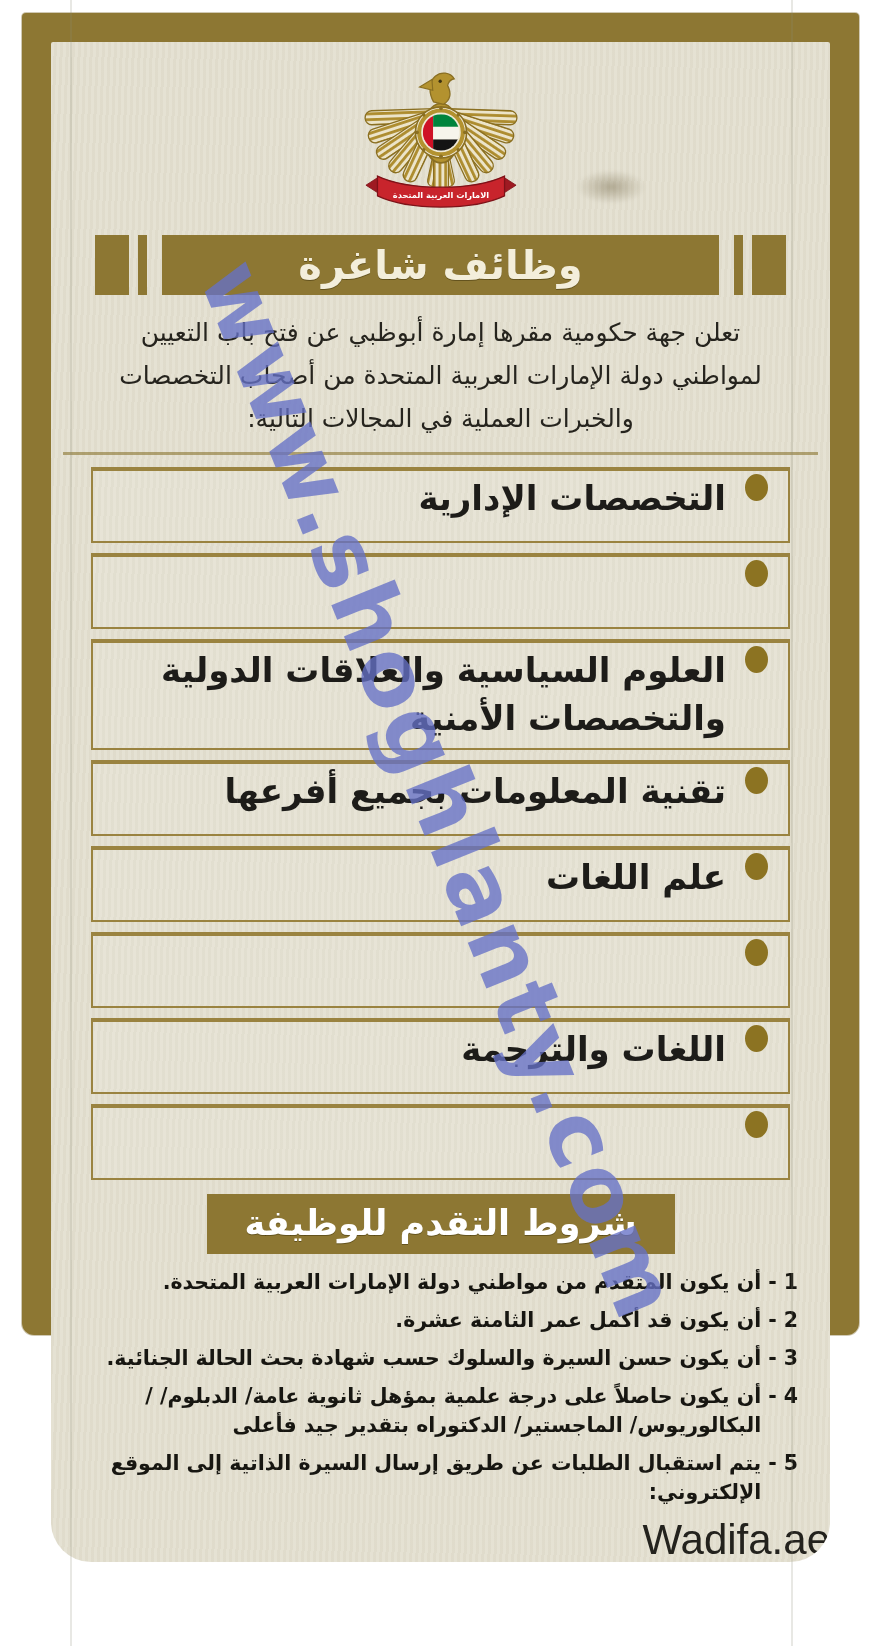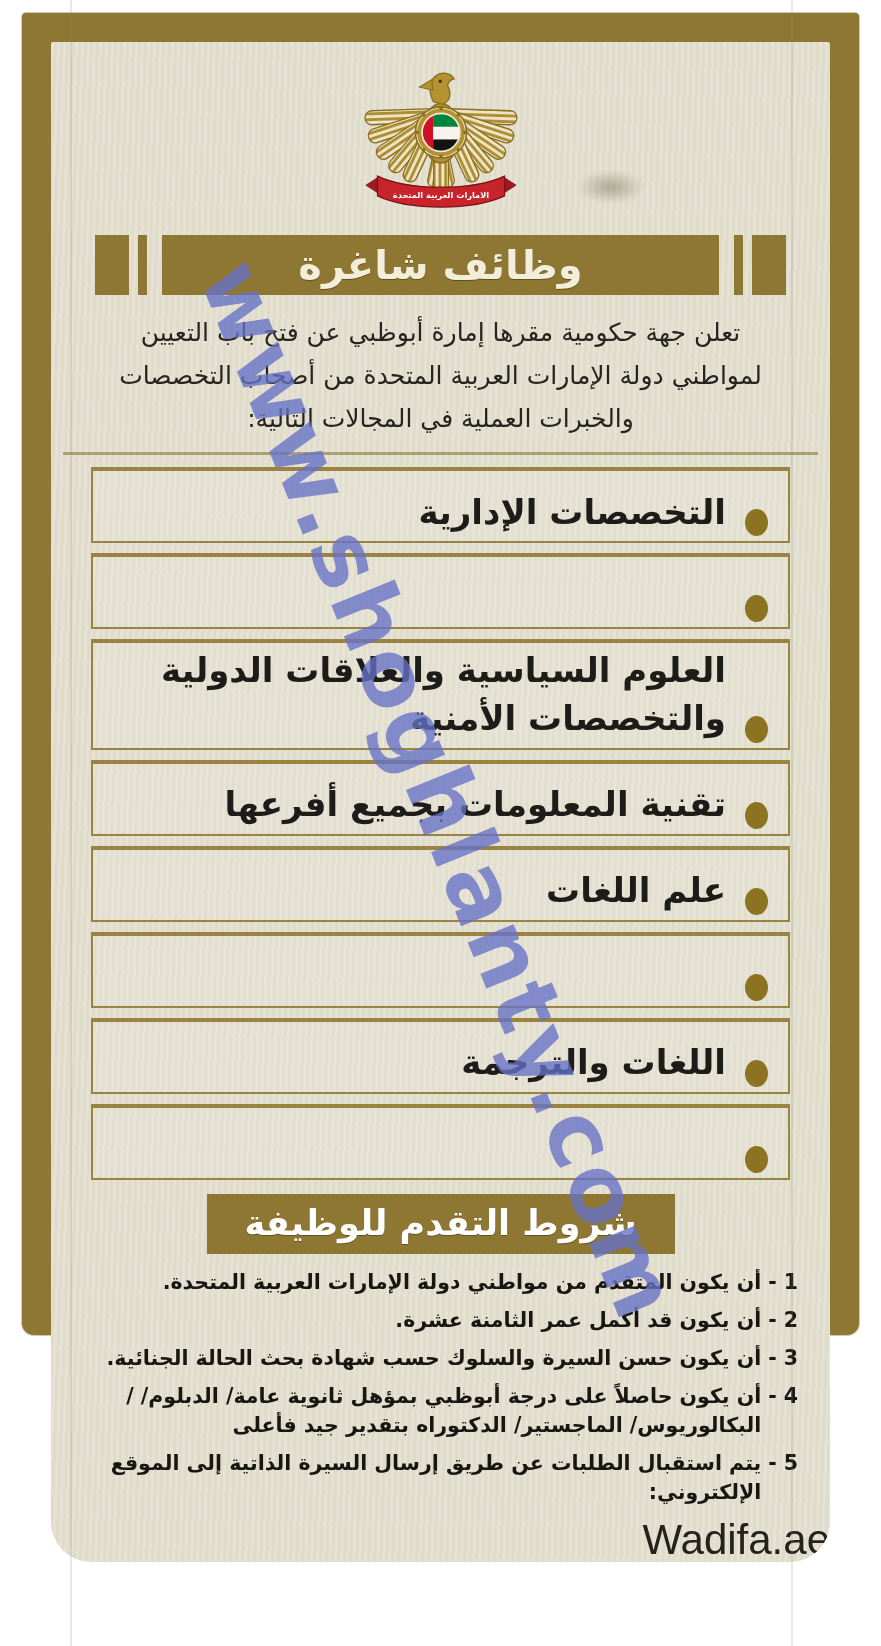--- a/index.html
+++ b/index.html
@@ -49,21 +49,21 @@
   
   .intro{
     margin:16px 42px 0;direction:rtl;text-align:center;
     font-size:25px;font-weight:400;color:#26241e;line-height:1.72;
   }
   .divider{height:3px;margin:12px 12px 0;background:rgba(141,119,51,.62);}
 
   
   .specs{margin:12px 40px 0;}
   .spec-box{
-    direction:rtl;display:flex;align-items:flex-end;gap:19px;
+    direction:rtl;display:flex;align-items:flex-start;gap:19px;
     min-height:62px;padding:5px 20px;margin-bottom:10px;
     border:2px solid #9a8340;
     box-shadow:inset 0 5px 0 -3px #9a8340;
     background:rgba(250,248,238,.12);
   }
   .bullet{width:23px;height:27px;border-radius:50%;background:#8c7322;flex:0 0 auto;}
   .spec-label{font-size:34px;font-weight:700;color:#1d1c19;line-height:1.42;}
 
   
   .cbanner{
@@ -242,21 +242,21 @@
         <span class="cond-text">أن يكون قد أكمل عمر الثامنة عشرة.</span>
       </div>
       <div class="cond">
         <span class="cond-num">3</span>
         <span class="cond-dash">-</span>
         <span class="cond-text">أن يكون حسن السيرة والسلوك حسب شهادة بحث الحالة الجنائية.</span>
       </div>
       <div class="cond">
         <span class="cond-num">4</span>
         <span class="cond-dash">-</span>
-        <span class="cond-text">أن يكون حاصلاً على درجة أبوظبي بمؤهل ثانوية عامة/ الدبلوم/ /البكالوريوس/ الماجستير/ الدكتوراه بتقدير جيد فأعلى</span>
+        <span class="cond-text">أن يكون حاصلاً على درجة علمية بمؤهل ثانوية عامة/ الدبلوم/ /البكالوريوس/ الماجستير/ الدكتوراه بتقدير جيد فأعلى</span>
       </div>
       <div class="cond">
         <span class="cond-num">5</span>
         <span class="cond-dash">-</span>
         <span class="cond-text">يتم استقبال الطلبات عن طريق إرسال السيرة الذاتية إلى الموقع الإلكتروني:</span>
       </div>
     </div>
 
     <div class="site">Wadifa.ae</div>
 

